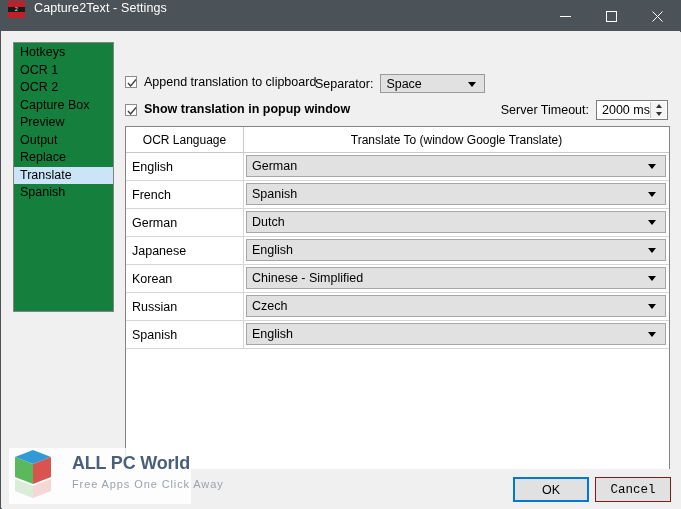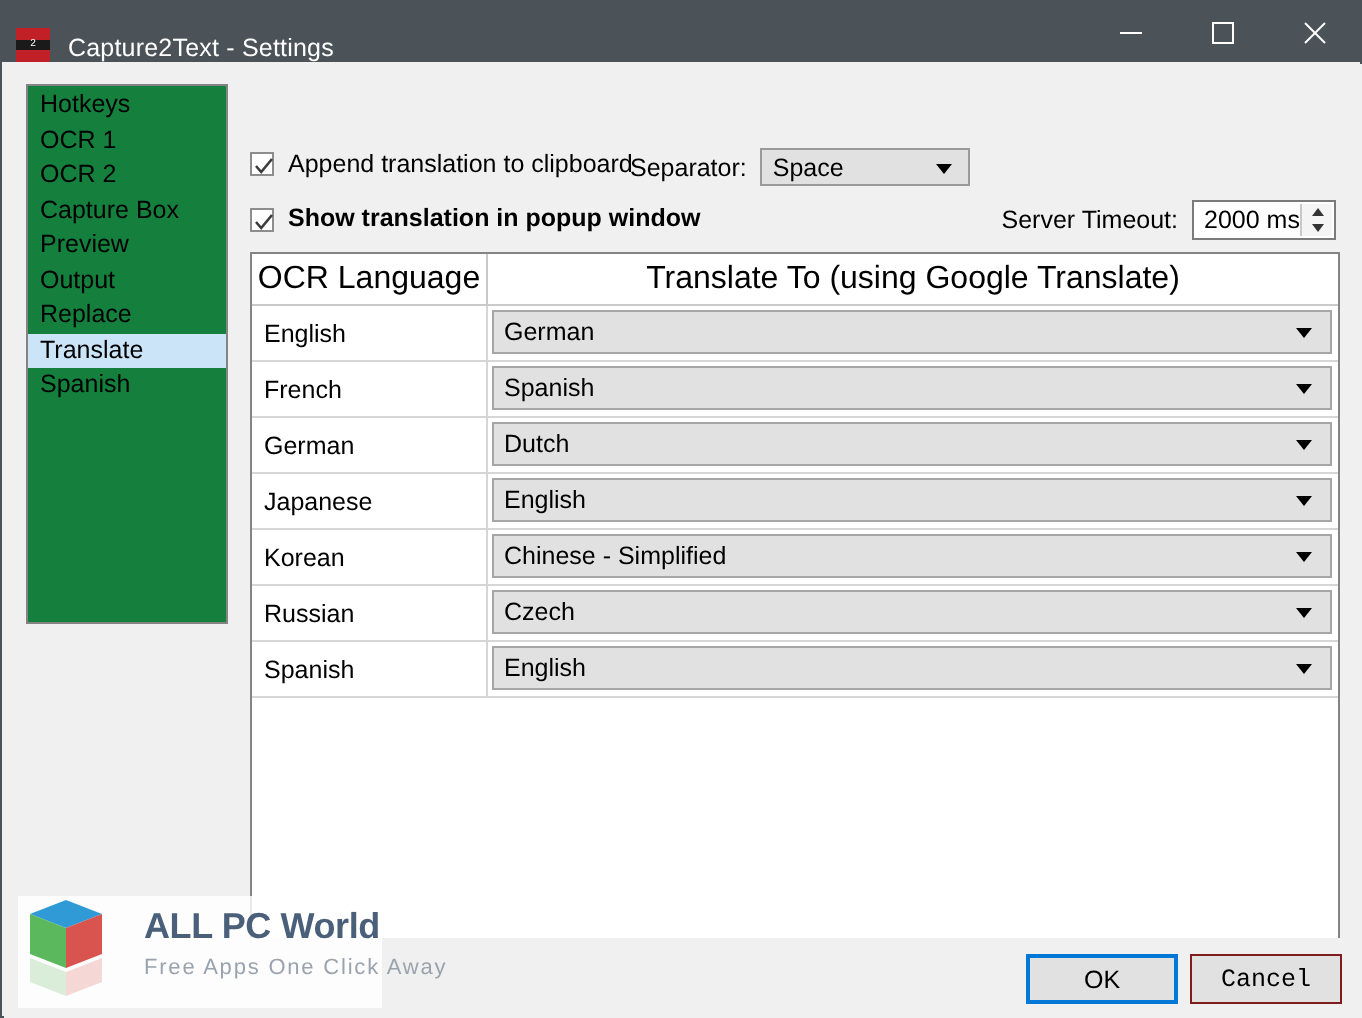--- a/index.html
+++ b/index.html
@@ -26,21 +26,21 @@
     background: #f0f0f0;
     box-sizing: border-box;
     border: 1px solid #4b5358;
   }
 
   
   .titlebar {
     height: 30px;
     background: #4b5358;
     display: flex;
-    align-items: flex-end;
+    align-items: flex-start;
     position: relative;
   }
   .app-icon {
     width: 17px;
     height: 17px;
     margin-left: 7px;
     position: relative;
     background: #1c1c1c;
     flex: 0 0 auto;
     overflow: hidden;
@@ -261,21 +261,21 @@
     box-sizing: border-box;
     overflow: hidden;
   }
   .thead {
     display: flex;
     height: 25px;
     border-bottom: 1px solid #c9c9c9;
     background: #ffffff;
   }
   .th {
-    font-size: 16px;
+    font-size: 12px;
     display: flex;
     align-items: center;
     justify-content: center;
     color: #000000;
     box-sizing: border-box;
   }
   .th-lang {
     width: 118px;
     border-right: 1px solid #c9c9c9;
   }
@@ -491,21 +491,21 @@
           <span class="sb">
               <span class="tri-down"></span>
             </span>
         </span>
       </div>
     </div>
 
     <div class="table-wrap">
       <div class="thead">
         <div class="th th-lang">OCR Language</div>
-        <div class="th th-trans">Translate To (using Google Translate)</div>
+        <div class="th th-trans">Translate To (window Google Translate)</div>
       </div>
 
       <div class="trow">
         <div class="td-lang">English</div>
         <div class="td-combo">
           <div class="cell-combo">
             <span>German</span>
             <span class="arrow"></span>
           </div>
         </div>

